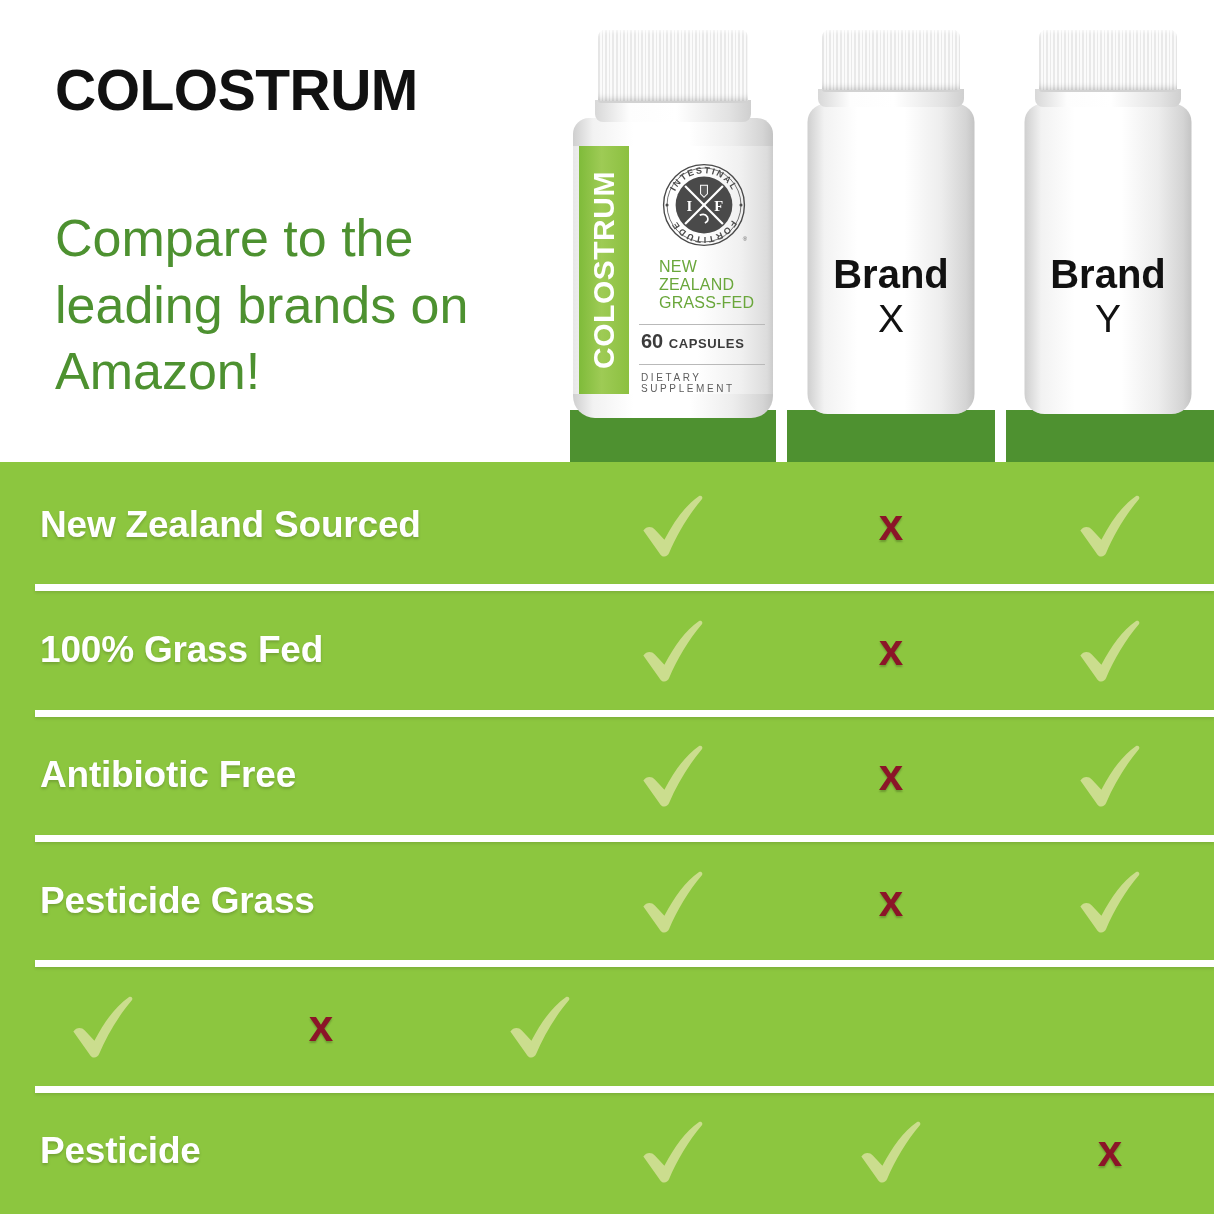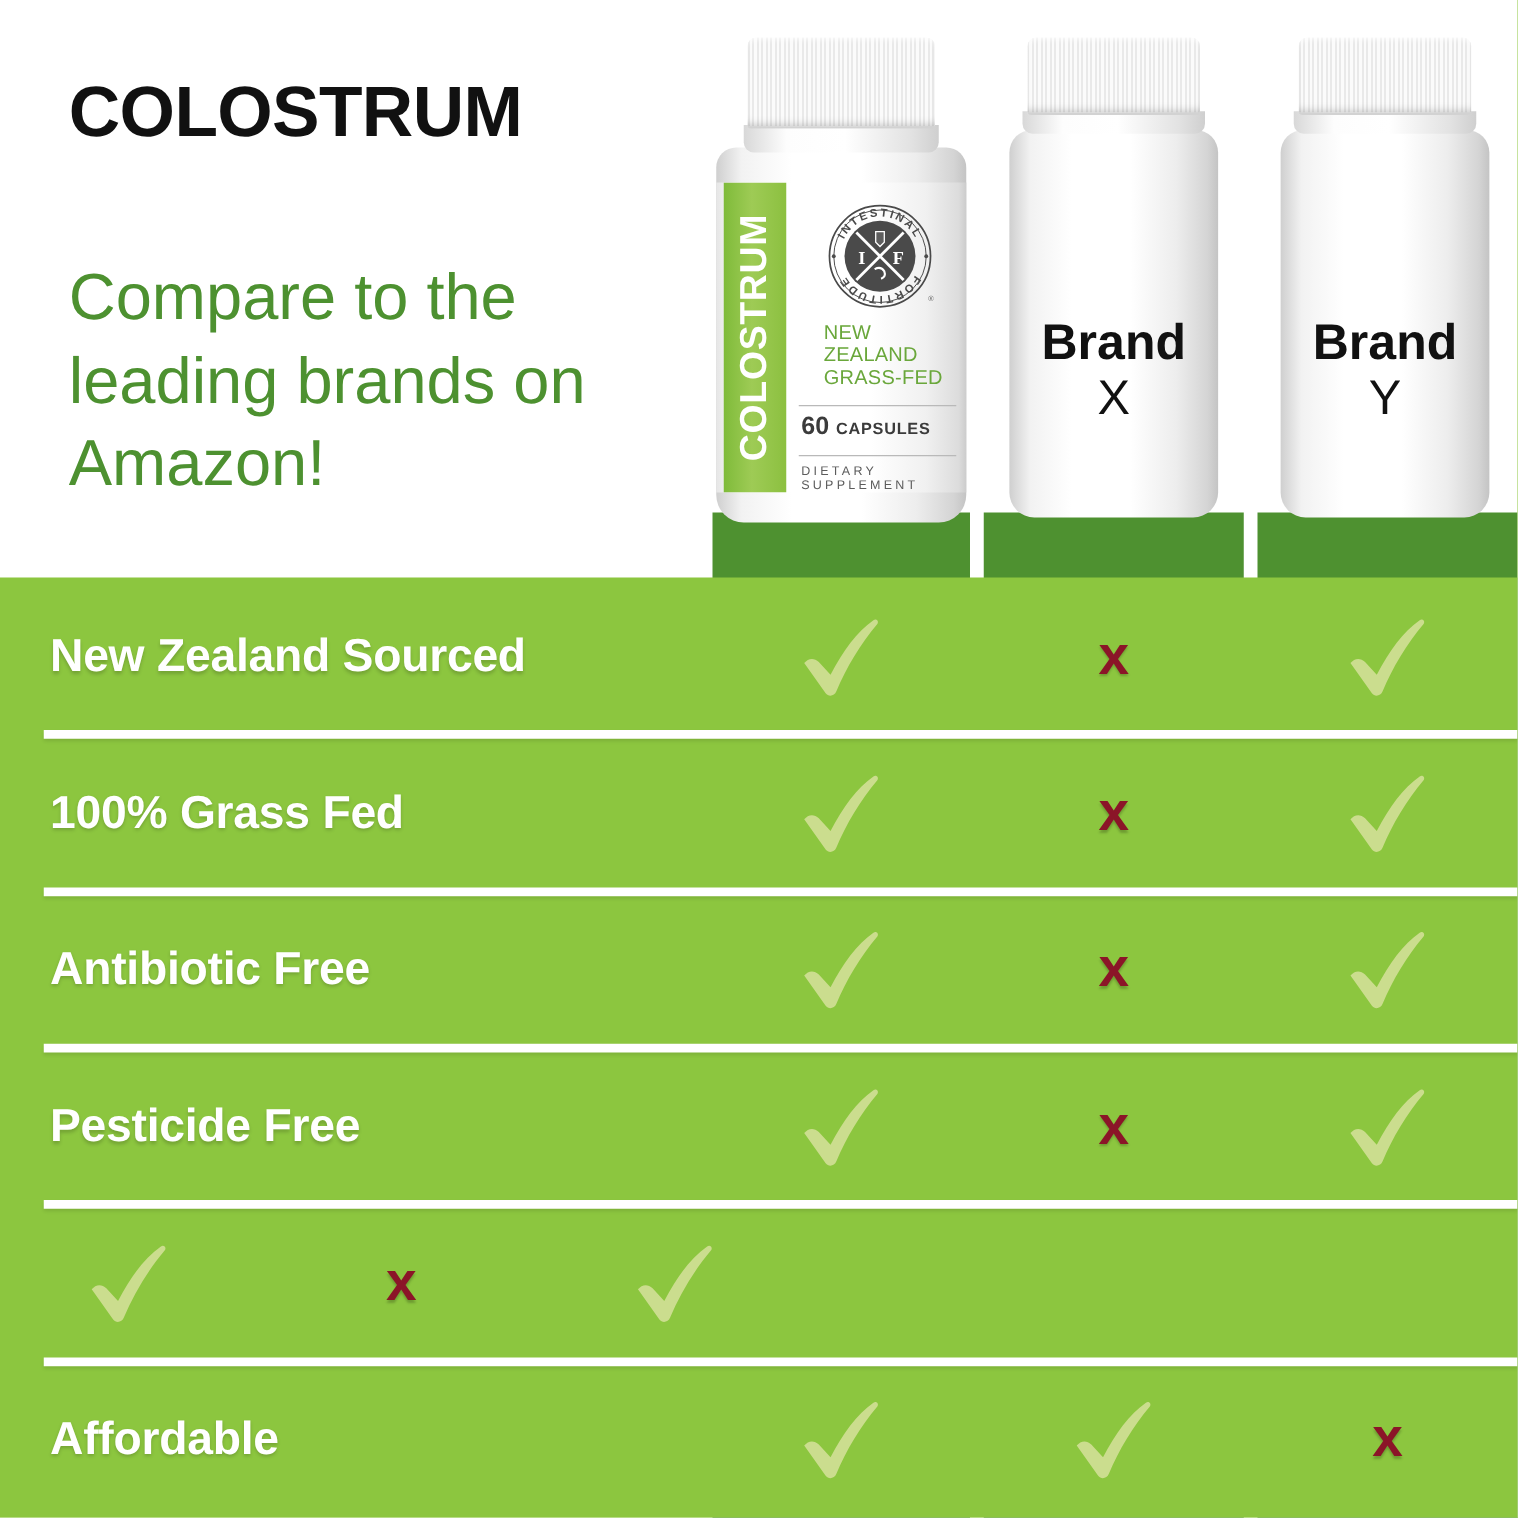--- a/index.html
+++ b/index.html
@@ -222,21 +222,21 @@
           <span class="mark-x">x</span>
         </div>
         <div class="cell k3">
           <svg class="mark-check" viewBox="0 0 100 100">
             <path d="M12 57 C16 52 22 51 27 56 L39 69 C52 44 66 25 83 13 C86 11 89 14 87 17 C70 37 55 62 45 86 C43 91 37 92 34 88 Z"></path>
           </svg>
         </div>
       </div>
       <div class="divider" style="top: 373px;"></div>
       <div class="row" style="top: 376px; height: 125.333px;">
-        <div class="label">Pesticide Free</div>
+        <div class="label">Pesticide Grass</div>
         <div class="cell k1">
           <svg class="mark-check" viewBox="0 0 100 100">
             <path d="M12 57 C16 52 22 51 27 56 L39 69 C52 44 66 25 83 13 C86 11 89 14 87 17 C70 37 55 62 45 86 C43 91 37 92 34 88 Z"></path>
           </svg>
         </div>
         <div class="cell k2">
           <span class="mark-x">x</span>
         </div>
         <div class="cell k3">
           <svg class="mark-check" viewBox="0 0 100 100">
@@ -255,21 +255,21 @@
           <span class="mark-x">x</span>
         </div>
         <div class="cell k3">
           <svg class="mark-check" viewBox="0 0 100 100">
             <path d="M12 57 C16 52 22 51 27 56 L39 69 C52 44 66 25 83 13 C86 11 89 14 87 17 C70 37 55 62 45 86 C43 91 37 92 34 88 Z"></path>
           </svg>
         </div>
       </div>
       <div class="divider" style="top: 623.667px;"></div>
       <div class="row" style="top: 626.667px; height: 125.333px;">
-        <div class="label">Affordable</div>
+        <div class="label">Pesticide</div>
         <div class="cell k1">
           <svg class="mark-check" viewBox="0 0 100 100">
             <path d="M12 57 C16 52 22 51 27 56 L39 69 C52 44 66 25 83 13 C86 11 89 14 87 17 C70 37 55 62 45 86 C43 91 37 92 34 88 Z"></path>
           </svg>
         </div>
         <div class="cell k2">
           <svg class="mark-check" viewBox="0 0 100 100">
             <path d="M12 57 C16 52 22 51 27 56 L39 69 C52 44 66 25 83 13 C86 11 89 14 87 17 C70 37 55 62 45 86 C43 91 37 92 34 88 Z"></path>
           </svg>
         </div>

